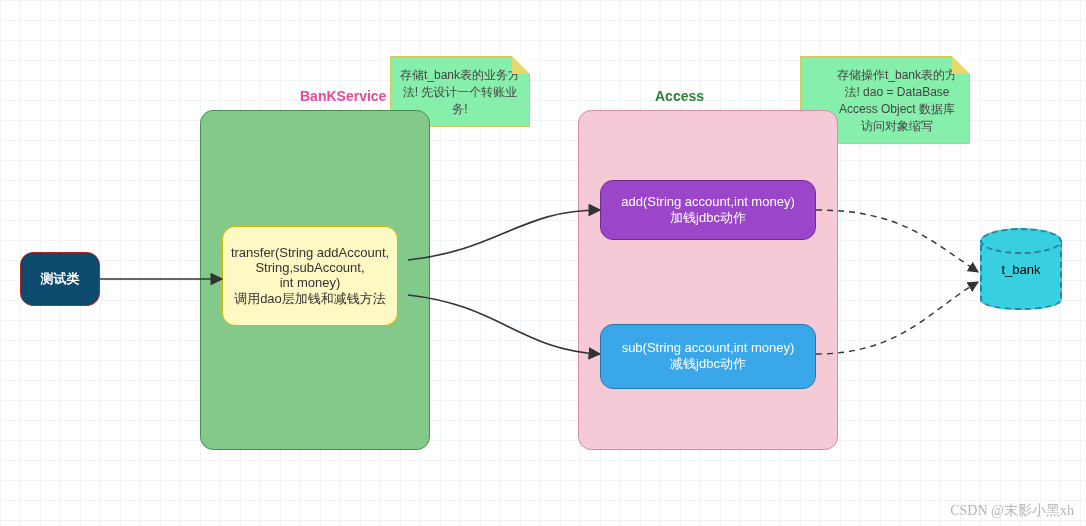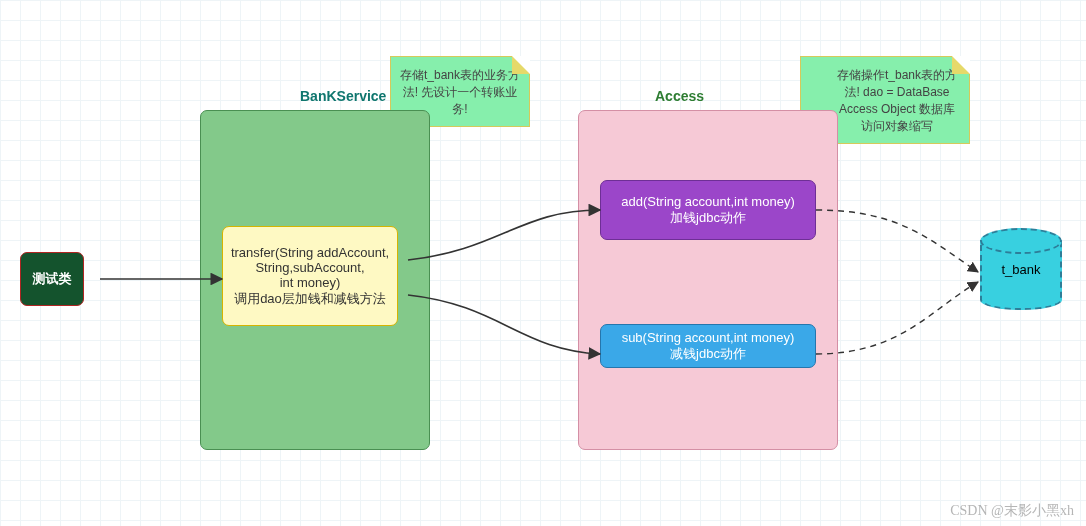--- a/index.html
+++ b/index.html
@@ -18,21 +18,21 @@
   }
   .box {
     position: absolute;
     border: 1px solid #444;
     display: flex;
     align-items: center;
     justify-content: center;
     text-align: center;
     font-size: 13px;
     padding: 4px 6px;
-    border-radius: 7px;
+    border-radius: 13px;
     color: #333;
   }
   .title {
     position: absolute;
     font-weight: bold;
     font-size: 14px;
   }
   .note {
     position: absolute;
     background: #86efac;
@@ -80,43 +80,43 @@
     right: 12px;
     bottom: 6px;
     color: rgba(120,120,120,.55);
     font-size: 14px;
     font-family: Liberation Serif, serif;
   }
 </style>
 </head>
 <body>
 
-<div class="title" style="left:300px; top:88px; color:#0f766e;">BanKService</div>
+<div class="title" style="left:300px; top:88px; color:#ec4899;">BanKService</div>
 <div class="title" style="left:655px; top:88px; color:#2e7d32;">Access</div>
 
 <div class="note" style="left:390px; top:56px; width:140px;">存储t_bank表的业务方法!
 先设计一个转账业务!</div>
 <div class="note" style="left:800px; top:56px; width:170px;padding-left:32px;">存储操作t_bank表的方法!
 dao = DataBase Access Object
 数据库访问对象缩写</div>
 
 <div class="box" style="left:200px; top:110px; width:230px; height:340px; background:#83c98a; border-color:#4a8f52;"></div>
 <div class="box" style="left:578px; top:110px; width:260px; height:340px; background:#f6c9d6; border-color:#d48fa5;"></div>
 
-<div class="box" style="left:20px; top:252px; width:64px; height:54px; background:#14532d; color:#fff; border-color:#b02522; font-weight:bold;">测试类</div>
+<div class="box" style="left:20px; top:252px; width:80px; height:54px; background:#0c4a6e; color:#fff; border-color:#b02522; font-weight:bold;">测试类</div>
 
 <div class="box" style="left:222px; top:226px; width:176px; height:100px; background:#fef9c3; border-color:#d6b400; white-space:pre-line;">transfer(String addAccount,
 String,subAccount,
 int money)
 调用dao层加钱和减钱方法</div>
 
 <div class="box" style="left:600px; top:180px; width:216px; height:60px; background:#9b46c9; color:#fff; border-color:#6e2f95; white-space:pre-line;">add(String account,int money)
 加钱jdbc动作</div>
 
-<div class="box" style="left:600px; top:324px; width:216px; height:44px; background:#3aa8e8; color:#fff; border-color:#2576ad; white-space:pre-line;">sub(String account,int money)
+<div class="box" style="left:600px; top:324px; width:216px; height:65px; background:#3aa8e8; color:#fff; border-color:#2576ad; white-space:pre-line;">sub(String account,int money)
 减钱jdbc动作</div>
 
 <div class="cyl" style="left:980px; top:240px;">t_bank</div>
 
 <svg width="1086" height="526">
   <defs>
     <marker id="arrow" viewBox="0 0 10 10" refX="9" refY="5" markerWidth="8" markerHeight="8" orient="auto-start-reverse">
       <path d="M 0 0 L 10 5 L 0 10 z" fill="#333"></path>
     </marker>
   </defs>

